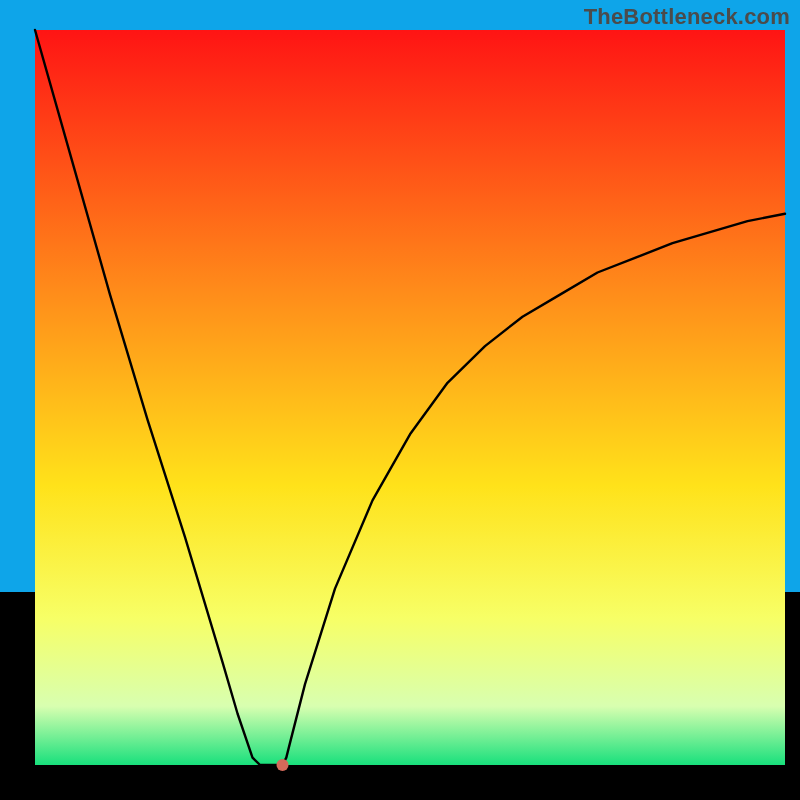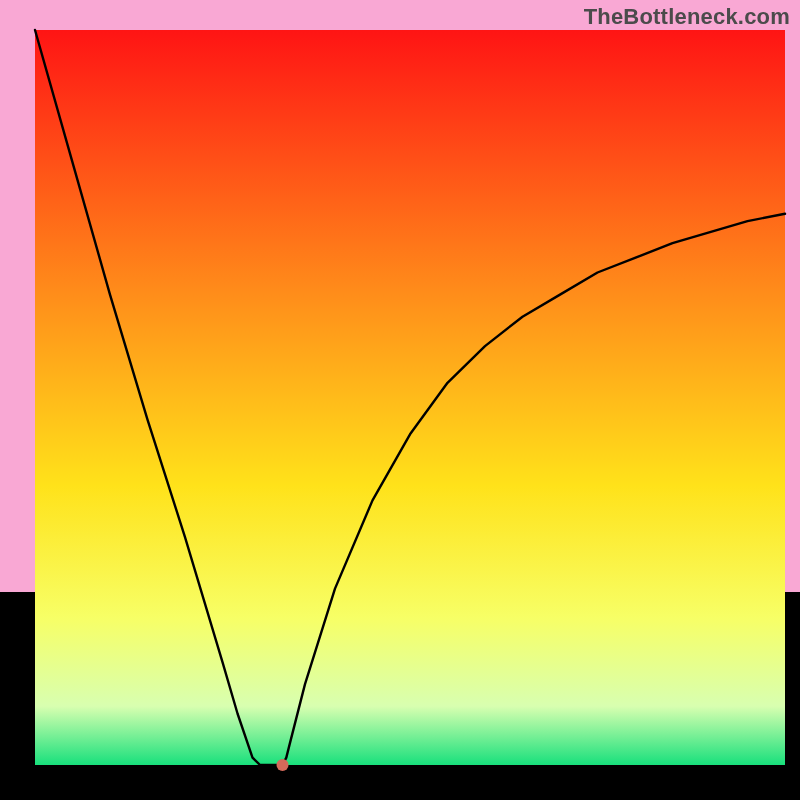--- a/index.html
+++ b/index.html
@@ -8,21 +8,21 @@
     width: 800px;
     height: 800px;
     background: #000;
     overflow: hidden;
     font-family: Arial, Helvetica, sans-serif;
   }
   .frame {
     position: relative;
     width: 800px;
     height: 592px;
-    background: #f9a8d4;
+    background: #0ea5e9;
   }
   .watermark {
     position: absolute;
     top: 4px;
     right: 10px;
     color: #4b4b4b;
     font-size: 22px;
     font-weight: 600;
     letter-spacing: 0.2px;
     user-select: none;

